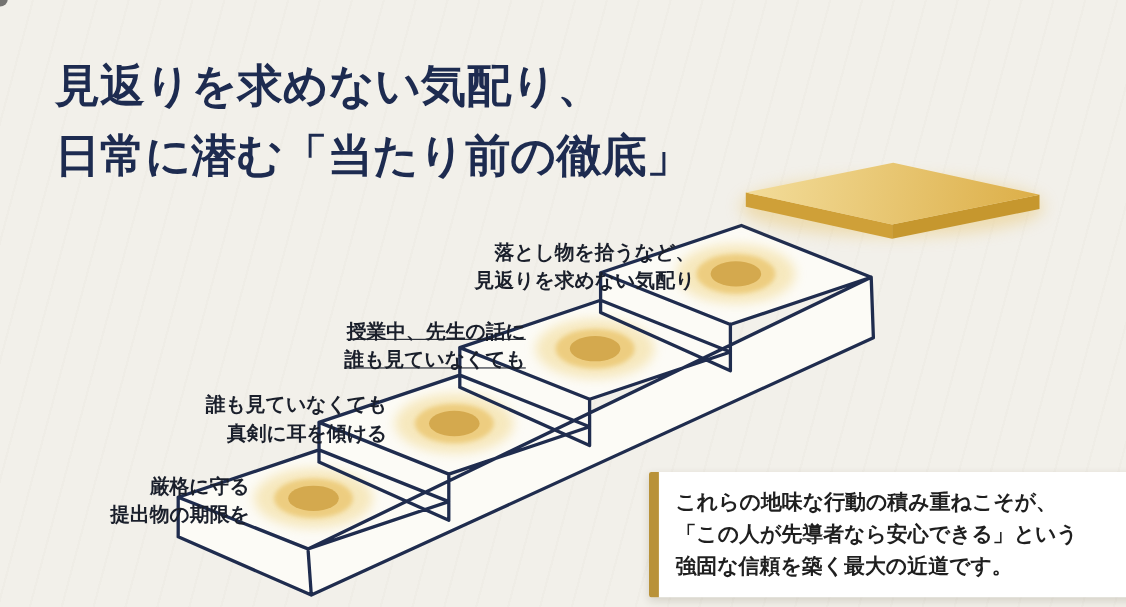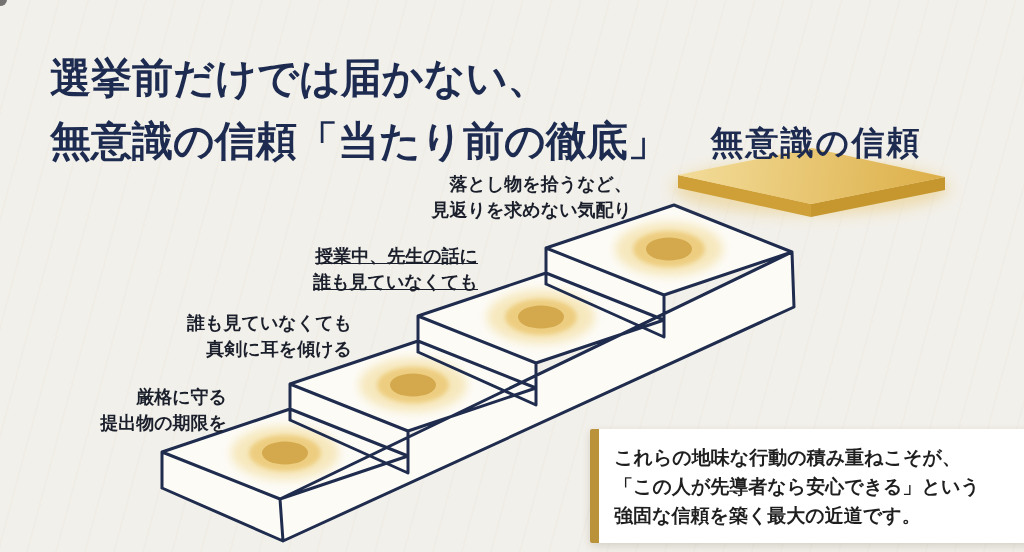--- a/index.html
+++ b/index.html
@@ -24,21 +24,21 @@
     color:#1d2b50;letter-spacing:0px;white-space:nowrap;
   }
   .goal-label{
     position:absolute;left:688px;top:121px;width:256px;
     text-align:center;font-size:33px;font-weight:bold;
     color:#1d2b50;letter-spacing:2px;white-space:nowrap;
   }
   .step-label{
     position:absolute;text-align:right;
     font-size:18px;line-height:26px;font-weight:bold;
-    color:#1a1f2b;white-space:nowrap;
+    color:#1a1f2b;white-space:nowrap;margin-top:46px;
   }
   .step-label-1{left:27px; top:384px;width:200px;}
   .step-label-2{left:142px;top:310px;width:210px;}
   .step-label-3{left:268px;top:243px;width:210px;text-decoration:underline;}
   .step-label-4{left:390px;top:171px;width:242px;}
   .note-box{
     position:absolute;left:590px;top:429px;width:484px;height:114px;
     background:#ffffff;border-radius:2px;
     box-shadow:0 3px 8px rgba(60,48,20,0.16);
     box-sizing:border-box;
@@ -120,25 +120,24 @@
 
     <g>
       <ellipse cx="811" cy="188" rx="138" ry="27" fill="#e9c876" opacity="0.5" filter="url(#blurC)"></ellipse>
       <polygon points="678,175 811,204 811,217 678,188" fill="#cfa038"></polygon>
       <polygon points="811,204 945,177 945,190 811,217" fill="#c6972e"></polygon>
       <polygon points="678,175 812,148 945,177 811,204" fill="url(#slabGrad)"></polygon>
     </g>
   </svg>
 
   <h1 class="page-title">
-    <span>選挙前だけでは届かない、</span><br>
-    <span>無意識の信頼「当たり前の徹底」</span>
+    <span>見返りを求めない気配り、</span><br>
+    <span>日常に潜む「当たり前の徹底」</span>
   </h1>
 
-  <div class="goal-label">無意識の信頼</div>
 
   <div class="step-label step-label-4">
     <div>落とし物を拾うなど、</div>
     <div>見返りを求めない気配り</div>
   </div>
   <div class="step-label step-label-3">
     <div>授業中、先生の話に</div>
     <div>誰も見ていなくても</div>
   </div>
   <div class="step-label step-label-2">

